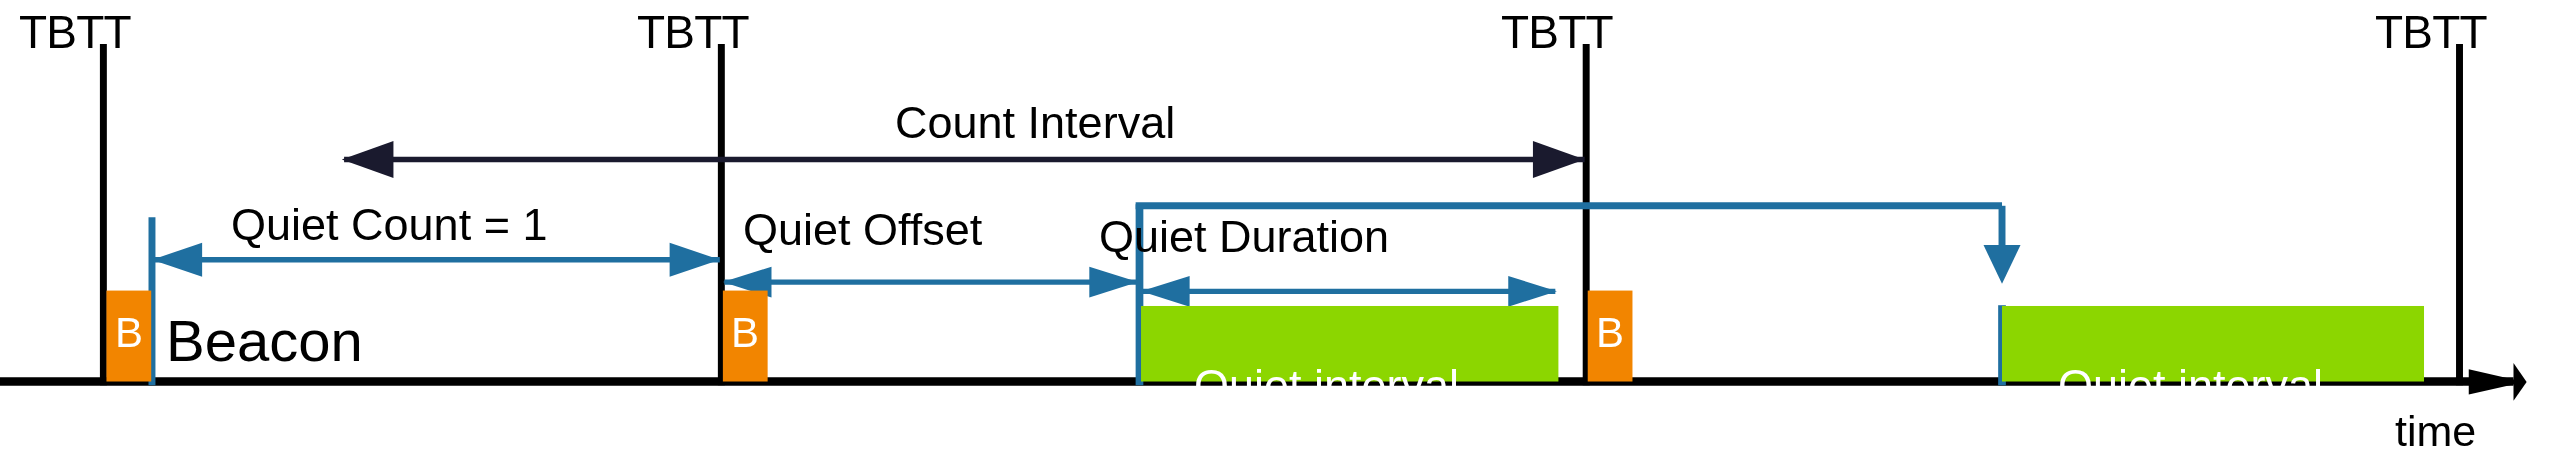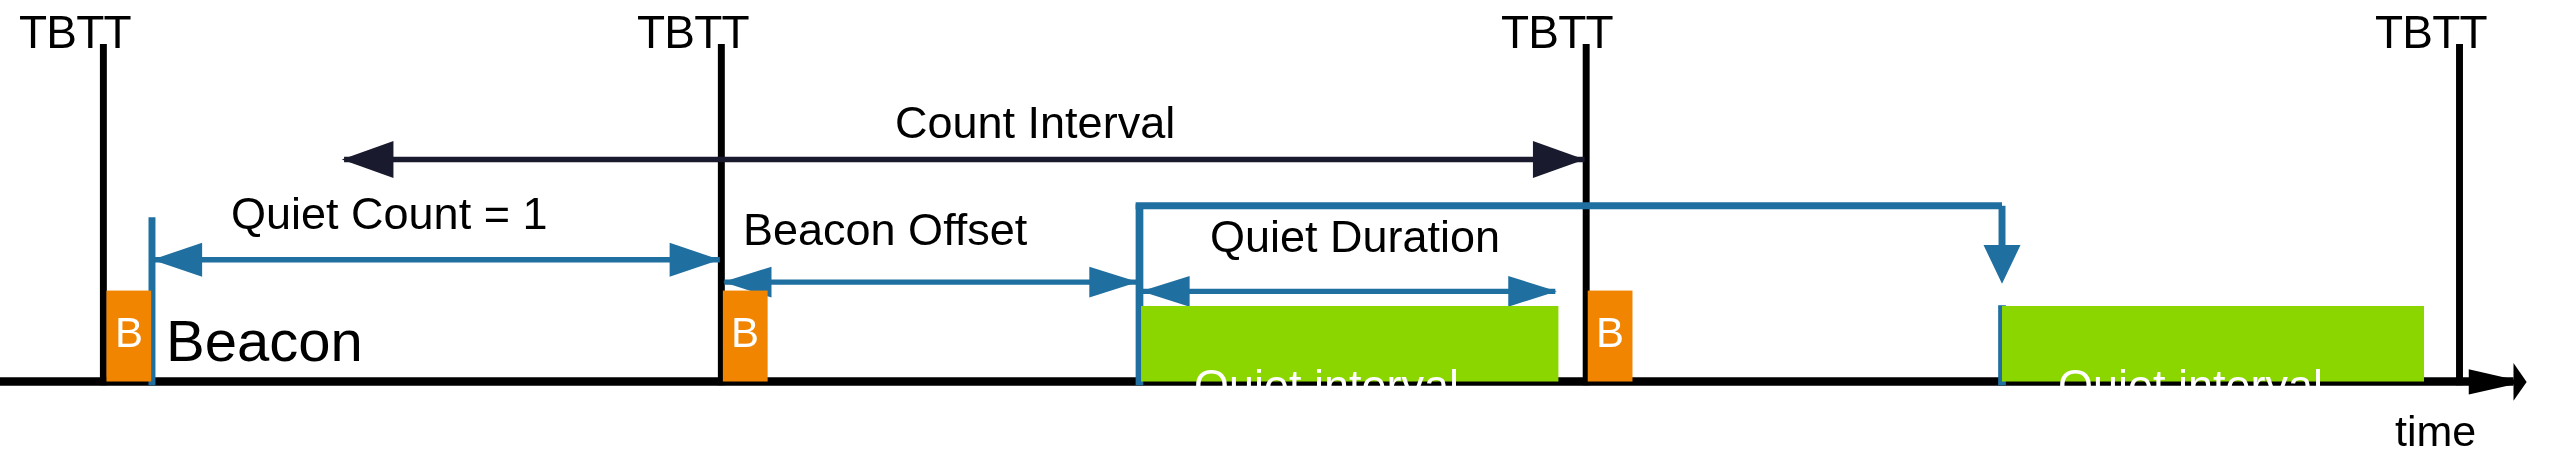--- a/index.html
+++ b/index.html
@@ -133,25 +133,25 @@
   </svg>
 
   <div class="lbl tbtt-label" style="left:19px; top:9.3px;">TBTT</div>
   <div class="lbl tbtt-label" style="left:637px; top:9.3px;">TBTT</div>
   <div class="lbl tbtt-label" style="left:1501px; top:9.3px;">TBTT</div>
   <div class="lbl tbtt-label" style="left:2375px; top:9.3px;">TBTT</div>
 
   <div class="lbl annot-label" style="left:895px; top:100px;">Count Interval</div>
 
 
-  <div class="lbl annot-label" style="left:231px; top:191px;">Quiet Count = 1</div>
+  <div class="lbl annot-label" style="left:231px; top:202px;">Quiet Count = 1</div>
 
-  <div class="lbl annot-label" style="left:743px; top:207px;">Beacon Offset</div>
+  <div class="lbl annot-label" style="left:743px; top:207px;">Quiet Offset</div>
 
-  <div class="lbl annot-label" style="left:1210px; top:214px;">Quiet Duration</div>
+  <div class="lbl annot-label" style="left:1099px; top:214px;">Quiet Duration</div>
 
   <div class="box-label b-letter" style="left:115px; top:312px;">B</div>
   <div class="box-label b-letter" style="left:731px; top:312px;">B</div>
   <div class="box-label b-letter" style="left:1596px; top:312px;">B</div>
 
   <div class="lbl beacon-text" style="left:166px; top:312px;">Beacon</div>
 
   <div class="box-label quiet-interval-text" style="left:1194px; top:315px;">Quiet interval</div>
   <div class="box-label quiet-interval-text" style="left:2058px; top:315px;">Quiet interval</div>
 

